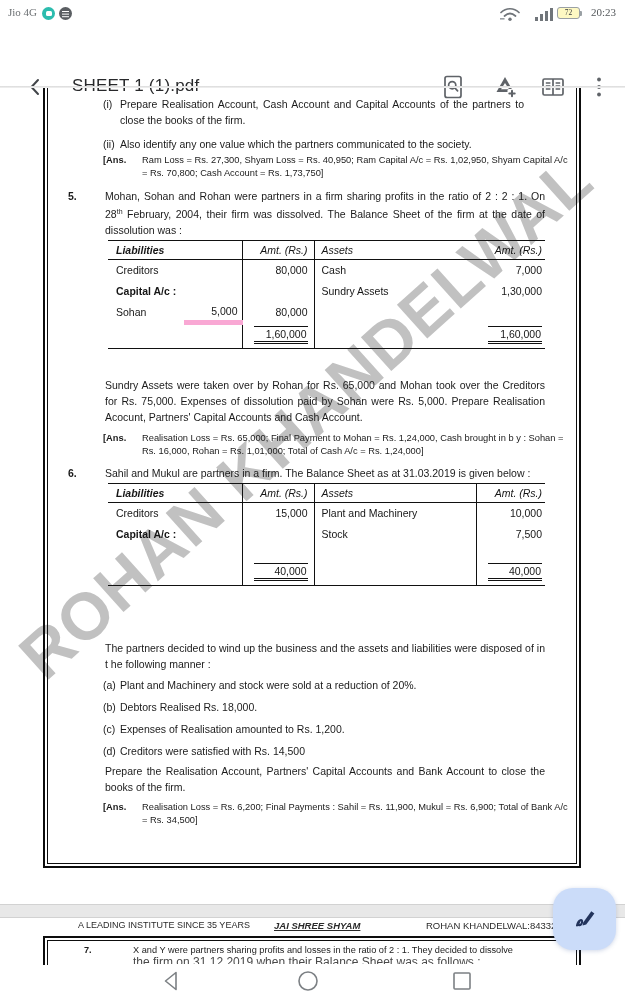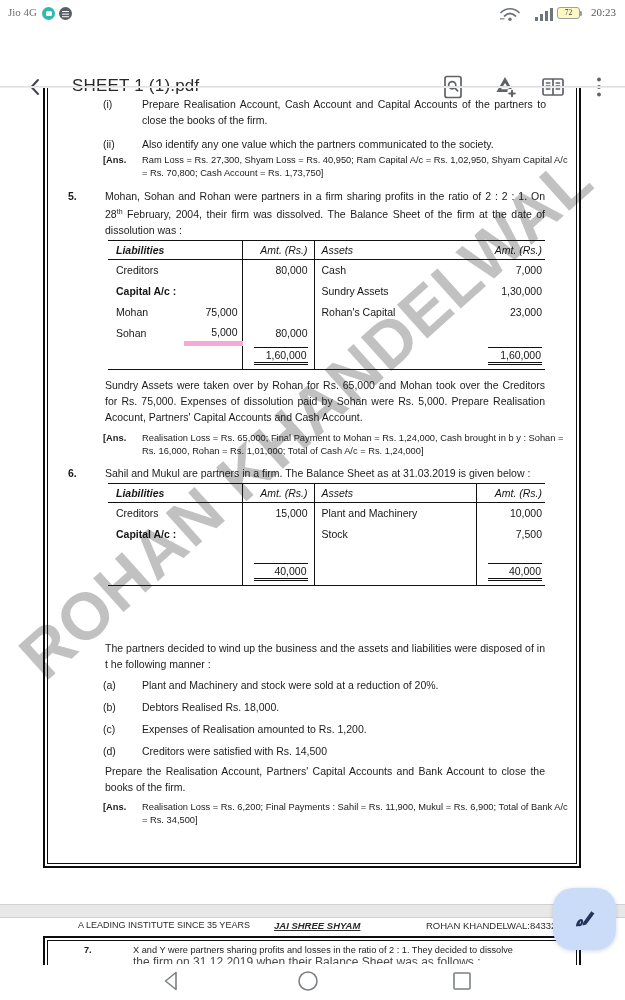--- a/index.html
+++ b/index.html
@@ -30,21 +30,21 @@
   .tb-ic { position:absolute; top:46px; width:26px; height:26px; }
   
   #pdf { position:absolute; left:0; top:88px; width:625px; height:877px; background:#fff; overflow:hidden; z-index:10; }
   .watermark { position:absolute; left:52px; top:536px; z-index:1; font-size:66px; font-weight:bold; letter-spacing:1px;
     color:#8f8f8f; opacity:.55; white-space:nowrap; transform:rotate(-42deg); transform-origin:0 100%; line-height:66px; }
   .pagebox { position:absolute; border:2px solid #0d0d0d; z-index:2; background:transparent; }
   .pagebox .inner { position:absolute; inset:2px; border:1px solid #0d0d0d; }
   .doc { position:absolute; z-index:3; }
   .item { width:443px; font-size:10.5px; line-height:16px; }
   .item .lbl { position:absolute; left:0; top:0; }
-  .item .txt { margin-left:39px; width:404px; text-align:justify; }
+  .item .txt { margin-left:17px; width:404px; text-align:justify; }
   .ans { width:470px; font-size:9.3px; line-height:13px; }
   .ans .lbl { position:absolute; left:0; top:0; font-weight:bold; }
   .ans .txt { margin-left:39px; width:426px; }
   .q { width:478px; font-size:10.5px; line-height:16px; }
   .q .num { position:absolute; left:0; top:0; font-weight:bold; }
   .q .body { margin-left:37px; width:440px; text-align:justify; }
   .q .body.nowrap { white-space:nowrap; text-align:left; }
   sup.s { font-size:7px; vertical-align:4px; }
   .para { width:440px; font-size:10.5px; line-height:16px; text-align:justify; }
   
@@ -199,27 +199,20 @@
       <td class="c5">7,000</td>
     </tr>
     <tr>
       <td class="name bold">Capital A/c :</td>
       <td class="sub"></td>
       <td class="c3"></td>
       <td class="c4">Sundry Assets</td>
       <td class="c5">1,30,000</td>
     </tr>
     <tr>
-      <td class="name">Mohan</td>
-      <td class="sub">75,000</td>
-      <td class="c3"></td>
-      <td class="c4">Rohan's Capital</td>
-      <td class="c5">23,000</td>
-    </tr>
-    <tr>
       <td class="name">Sohan</td>
       <td class="sub ul">5,000</td>
       <td class="c3">80,000</td>
       <td class="c4"></td>
       <td class="c5"></td>
     </tr>
     <tr class="tot">
       <td></td>
           <td></td>
       <td class="c3"><span class="total">1,60,000</span></td>

